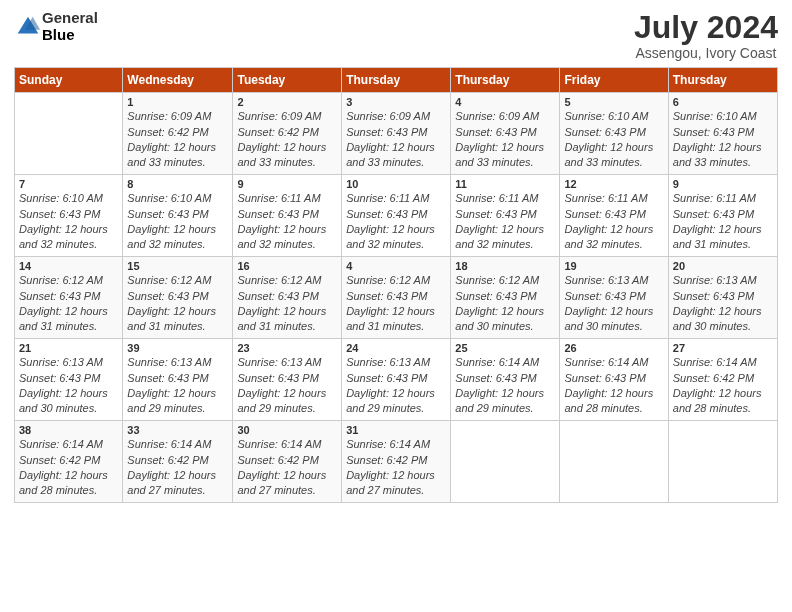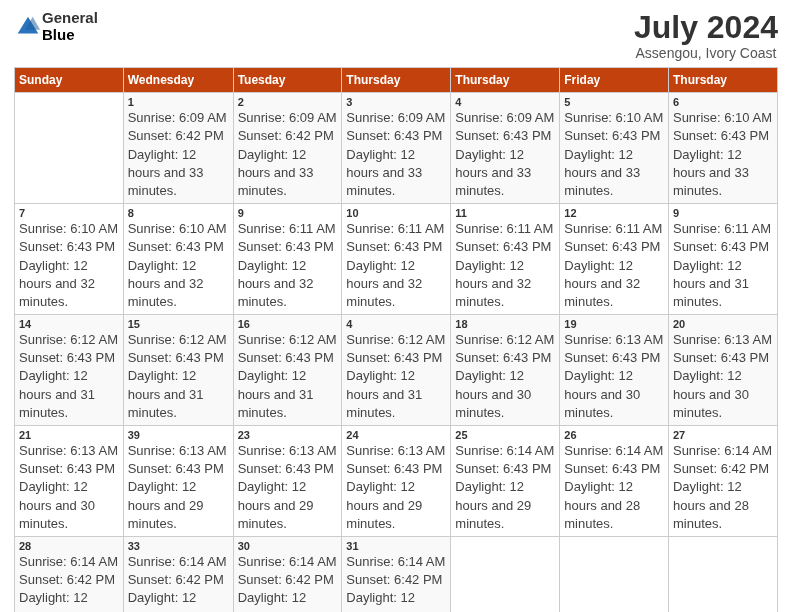--- a/index.html
+++ b/index.html
@@ -82,23 +82,24 @@
       height: 82px;
     }
     .day-num {
       font-size: 11px;
       font-weight: bold;
       color: #333;
       display: block;
       margin-bottom: 1px;
     }
     .day-info {
-      font-size: 13px;
+      font-size: 11px;
       color: #444;
       line-height: 1.4;
+      font-style: italic;
     }
     tbody tr:nth-child(odd) td {
       background: #f9f9f9;
     }
     tbody tr:nth-child(even) td {
       background: #fff;
     }
     .empty-cell {
       background: #fff !important;
     }
@@ -249,21 +250,21 @@
             <span class="day-num">26</span>
             <div class="day-info">Sunrise: 6:14 AM<br>Sunset: 6:43 PM<br>Daylight: 12 hours and 28 minutes.</div>
           </td>
           <td>
             <span class="day-num">27</span>
             <div class="day-info">Sunrise: 6:14 AM<br>Sunset: 6:42 PM<br>Daylight: 12 hours and 28 minutes.</div>
           </td>
         </tr>
         <tr>
           <td>
-            <span class="day-num">28</span>
+            <span class="day-num">38</span>
             <div class="day-info">Sunrise: 6:14 AM<br>Sunset: 6:42 PM<br>Daylight: 12 hours and 28 minutes.</div>
           </td>
           <td>
             <span class="day-num">33</span>
             <div class="day-info">Sunrise: 6:14 AM<br>Sunset: 6:42 PM<br>Daylight: 12 hours and 27 minutes.</div>
           </td>
           <td>
             <span class="day-num">30</span>
             <div class="day-info">Sunrise: 6:14 AM<br>Sunset: 6:42 PM<br>Daylight: 12 hours and 27 minutes.</div>
           </td>

